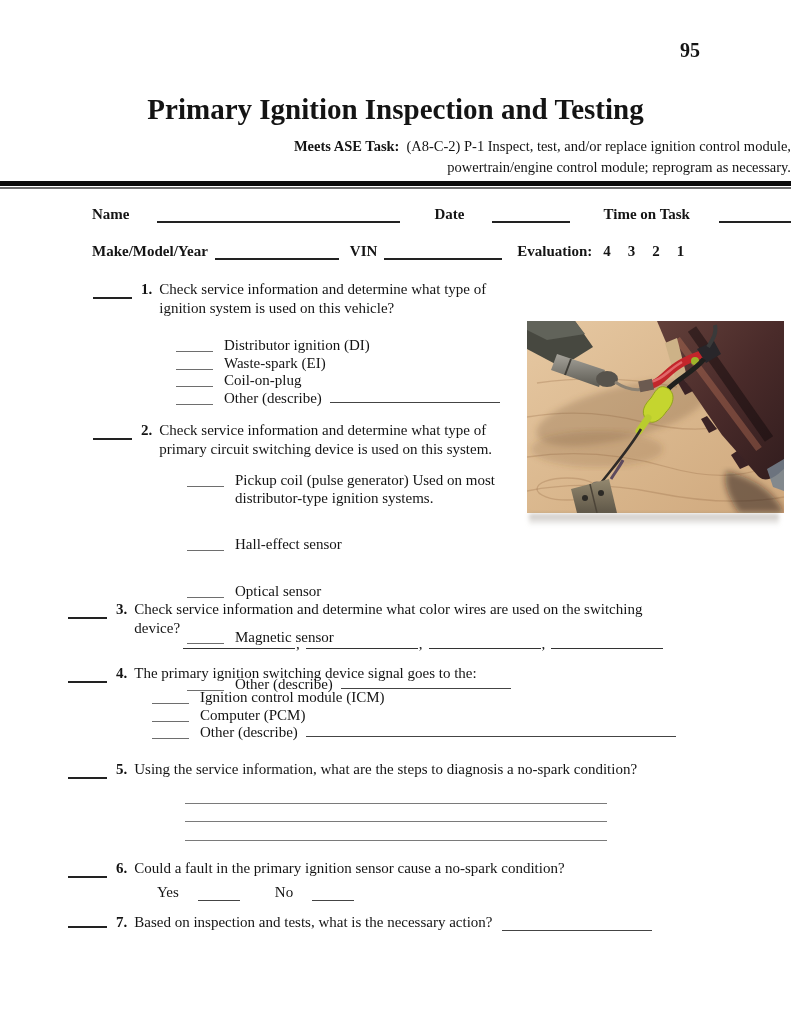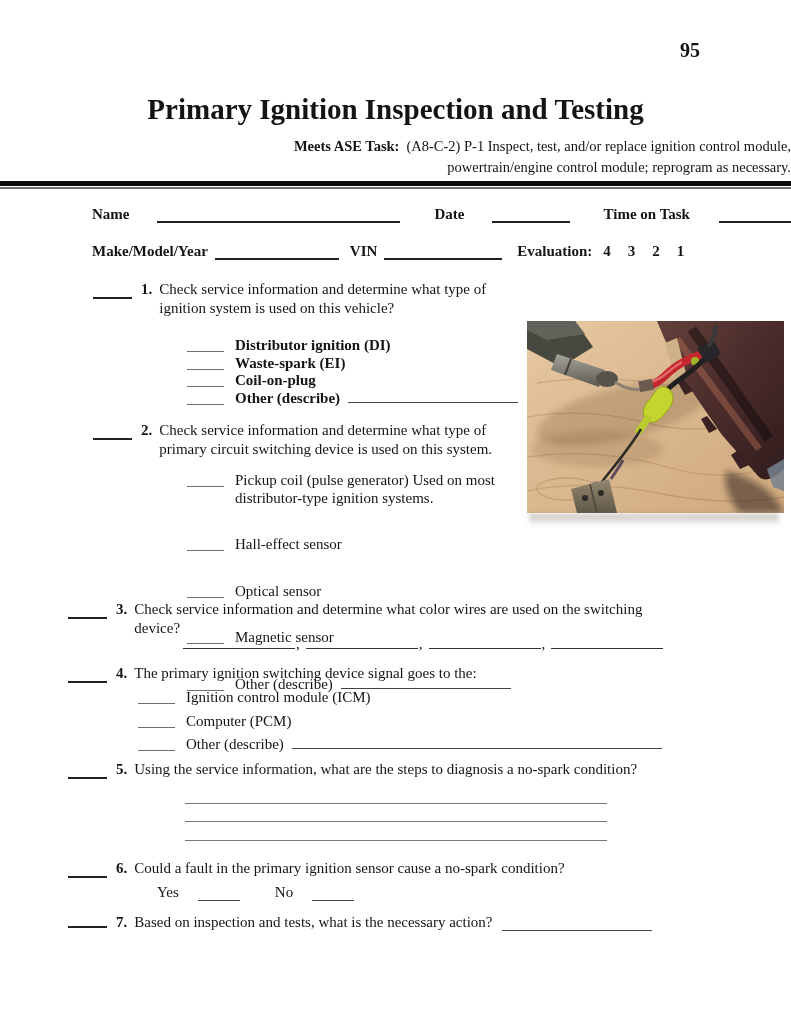--- a/index.html
+++ b/index.html
@@ -68,21 +68,21 @@
     <span class="lbl" style="margin-left:17px;">3</span>
     <span class="lbl" style="margin-left:17px;">2</span>
     <span class="lbl" style="margin-left:17px;">1</span>
   </div>
 
   <div class="abs q" style="left:93px;top:280px;">
     <span class="qblank" style="margin-top:3px;"></span>
     <span class="qnum">1.</span>
     <span style="width:372px;">Check service information and determine what type of ignition system is used on this vehicle?</span>
   </div>
-  <div class="abs optlist" style="left:187px;top:337px;font-weight:bold;">
+  <div class="abs optlist" style="left:176px;top:337px;">
     <div class="opt">
       <span class="ou"></span>
       <span>Distributor ignition (DI)</span>
     </div>
     <div class="opt">
       <span class="ou"></span>
       <span>Waste-spark (EI)</span>
     </div>
     <div class="opt">
       <span class="ou"></span>
@@ -134,21 +134,21 @@
     <span class="cu"></span><span class="comma">,</span>
     <span class="cu"></span><span class="comma">,</span>
     <span class="cu"></span>
   </div>
 
   <div class="abs q" style="left:68px;top:664px;">
     <span class="qblank" style="margin-top:3px;"></span>
     <span class="qnum">4.</span>
     <span style="width:560px;">The primary ignition switching device signal goes to the:</span>
   </div>
-  <div class="abs optlist" style="left:138px;top:689px;gap:6px;">
+  <div class="abs optlist" style="left:152px;top:689px;">
     <div class="opt">
       <span class="ou"></span>
       <span>Ignition control module (ICM)</span>
     </div>
     <div class="opt">
       <span class="ou"></span>
       <span>Computer (PCM)</span>
     </div>
     <div class="opt">
       <span class="ou"></span>

